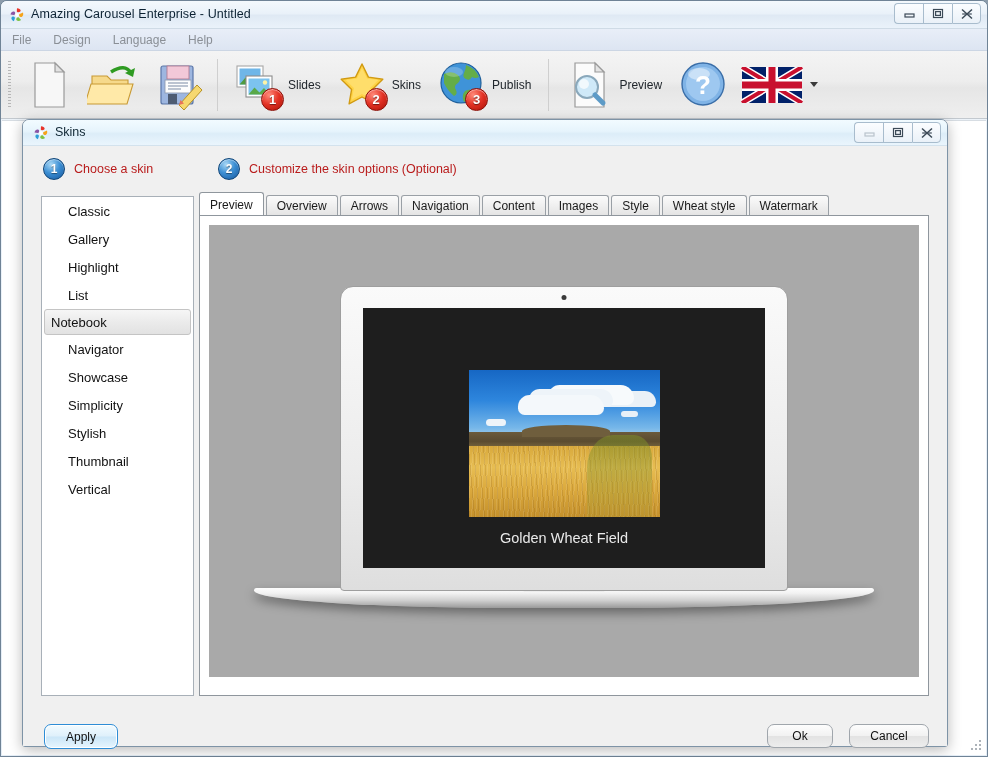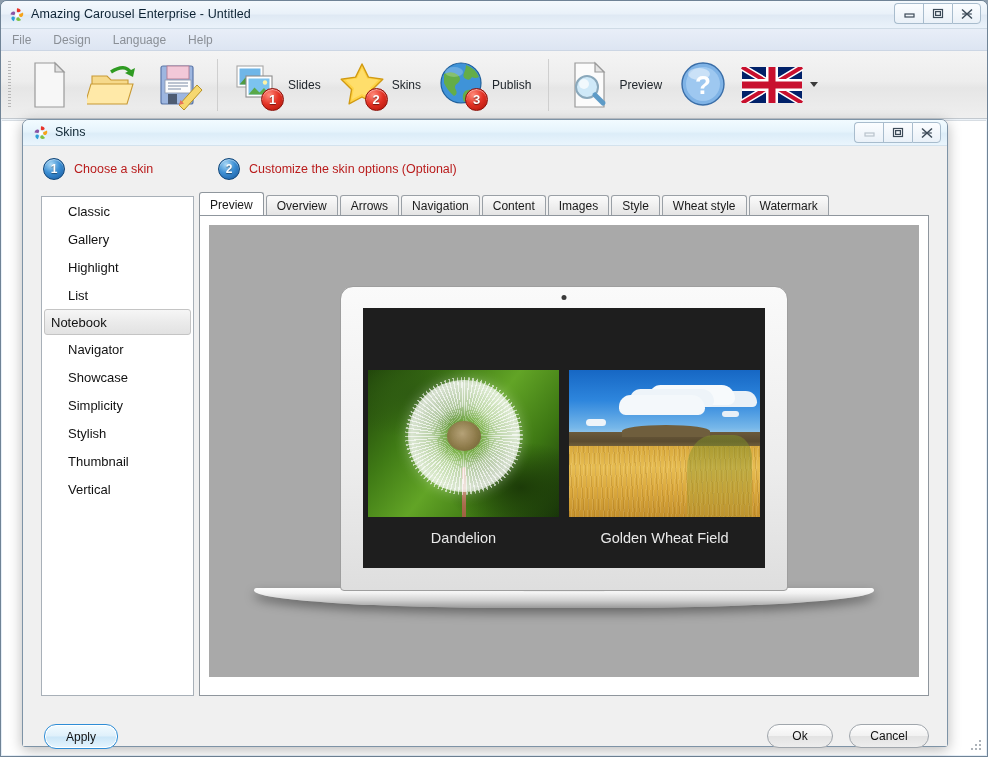--- a/index.html
+++ b/index.html
@@ -301,21 +301,21 @@
     background: linear-gradient(to bottom, rgba(126,142,40,.55), rgba(158,160,55,.18));
     border-radius: 40% 28% 0 0;
   }
 
   
   .dlg-btn {
     position: absolute; height: 24px;
     font-size: 12px; color: #111;
     display: flex; align-items: center; justify-content: center;
     background: linear-gradient(to bottom, #fdfdfd 0%, #f2f2f2 48%, #e3e3e3 52%, #ededed 100%);
-    border: 1px solid #a0a6ac; border-radius: 12px;
+    border: 1px solid #a0a6ac; border-radius: 7px;
   }
   #apply-button {
     left: 21px; top: 578px; width: 74px; height: 25px;
     background: linear-gradient(to bottom, #f2fbff 0%, #dff0fb 48%, #cbe6f8 52%, #e6f5fe 100%);
     border: 1px solid #2e8dd6;
     box-shadow: inset 0 0 0 1px #ffffff;
   }
   #ok-button { right: 114px; top: 578px; width: 66px; }
   #cancel-button { right: 18px; top: 578px; width: 80px; }
 </style>
@@ -582,30 +582,20 @@
         <div id="laptop">
           <div id="base">
             <div id="base-notch"></div>
           </div>
           <div id="lid">
             <div id="camera"></div>
             <div id="screen">
 
               <div id="carousel">
 
-                <div class="slide">
-                  <div class="slide-img">
-                    <div class="dandelion-bg"></div>
-                    <div class="dandelion-stem"></div>
-                    <div class="dandelion-head"></div>
-                    <div class="dandelion-rays"></div>
-                    <div class="dandelion-core"></div>
-                  </div>
-                  <div class="slide-caption">Dandelion</div>
-                </div>
 
                 <div class="slide">
                   <div class="slide-img">
                     <div class="wheat-sky"></div>
                     <div class="cloud-main"></div>
                     <div class="cloud-small-a"></div>
                     <div class="cloud-small-b"></div>
                     <div class="wheat-hill"></div>
                     <div class="wheat-field"></div>
                     <div class="wheat-green"></div>

